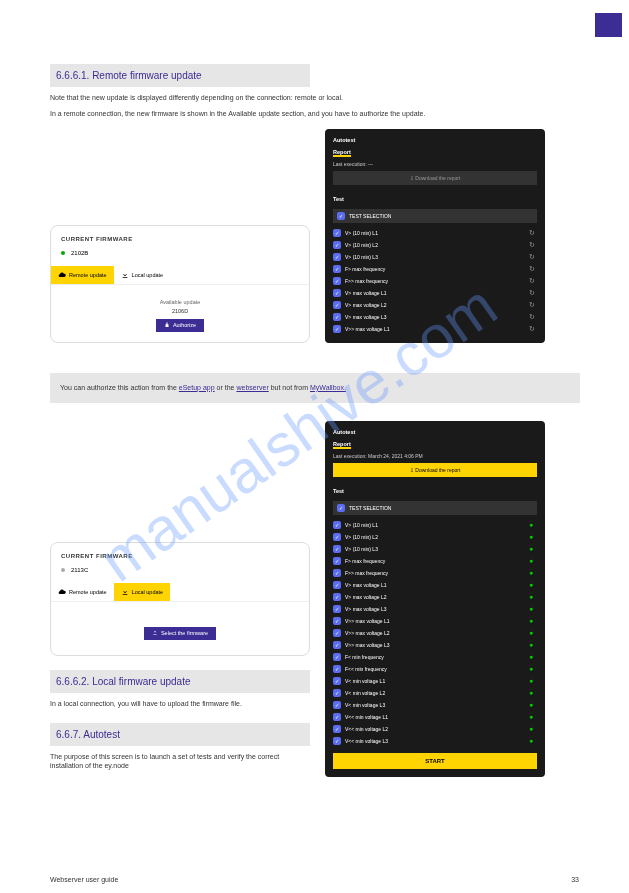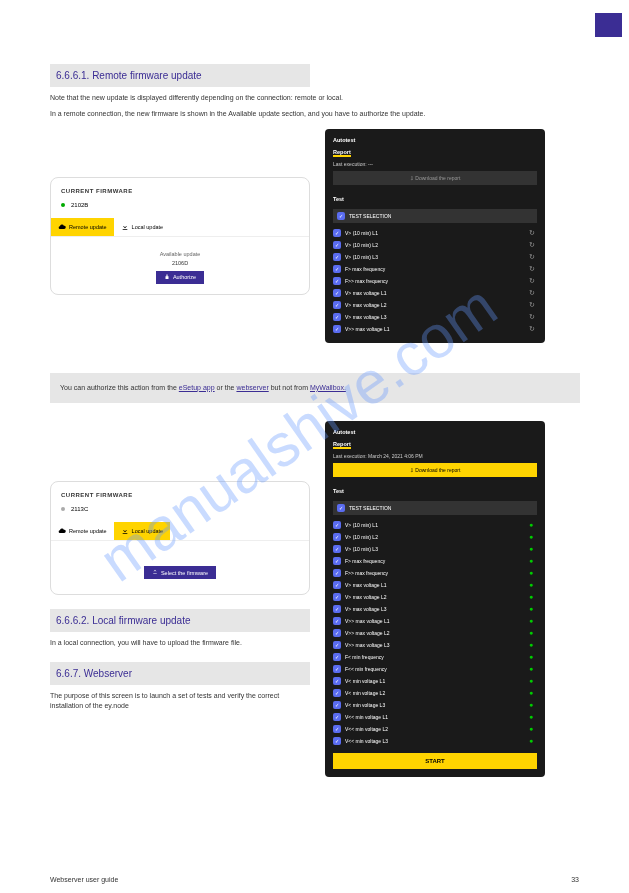--- a/index.html
+++ b/index.html
@@ -27,21 +27,21 @@
 .at-dl{background:#333;color:#999;font-size:5px;padding:4px;text-align:center;margin:4px 0 8px 0}
 .at-dl-y{background:#ffd400;color:#000}
 .at-test-h{font-weight:bold;font-size:5.5px;padding:3px 0}
 .at-row{display:flex;align-items:center;gap:4px;padding:2px 0;font-size:5px}
 .at-chk{width:8px;height:8px;background:#5a6cf0;border-radius:2px;display:flex;align-items:center;justify-content:center;color:#fff;font-size:5px;flex-shrink:0}
 .at-label{flex:1}
 .at-icon{width:8px;height:8px;color:#999;font-size:7px;flex-shrink:0}
 .at-icon-g{color:#0c0}
 .at-start{background:#ffd400;color:#000;text-align:center;padding:5px;font-weight:bold;font-size:6px;margin-top:6px}
 .at-th{background:#333;padding:3px 4px;margin:4px 0}
-.two-col{display:flex;gap:15px;align-items:center}
+.two-col{display:flex;gap:15px;align-items:flex-end}
 .note{background:#e6e6e6;padding:10px;font-size:7px;line-height:1.5;color:#333}
 .link{color:#3b2d94;text-decoration:underline}
 .body-block{margin:6px 0;font-size:7px;color:#333;line-height:1.4}
 .footer{position:absolute;bottom:10px;left:50px;right:50px;display:flex;justify-content:space-between;font-size:7px;color:#333}
 </style>
 </head>
 <body>
 
 <div class="hdr-box"></div>
 
@@ -201,21 +201,21 @@
                 </svg>
           </span>
           <span>Select the firmware</span>
         </button>
       </div>
     </div>
 
     <div class="section-title" style="margin-top:14px">6.6.6.2. Local firmware update</div>
     <div class="body-block">In a local connection, you will have to upload the firmware file.</div>
 
-    <div class="section-title" style="margin-top:14px">6.6.7. Webserver</div>
+    <div class="section-title" style="margin-top:14px">6.6.7. Autotest</div>
     <div class="body-block">The purpose of this screen is to launch a set of tests and verify the correct installation of the ey.node</div>
   </div>
 
   <div class="autotest-panel">
     <div class="at-title">Autotest</div>
     <div><span class="at-sub">Report</span></div>
     <div class="at-exec">Last execution: March 24, 2021 4:06 PM</div>
     <div class="at-dl at-dl-y">
       <span>⇩</span>
       <span>Download the report</span>

